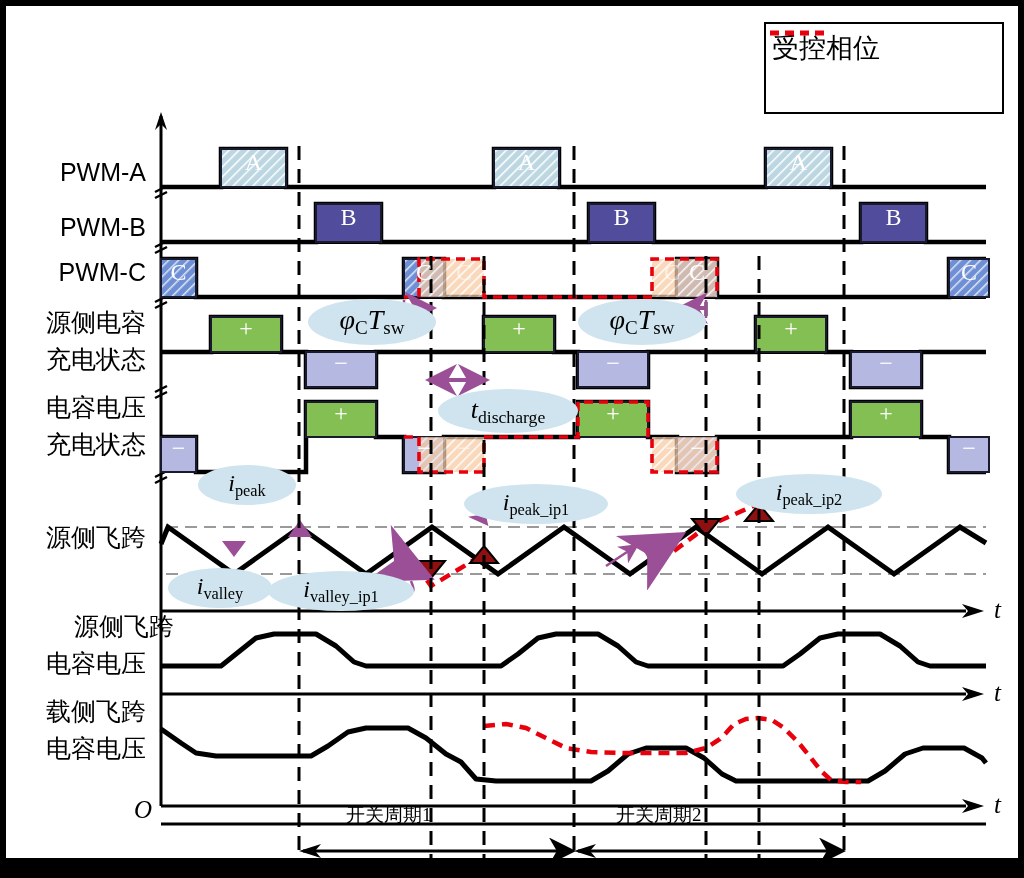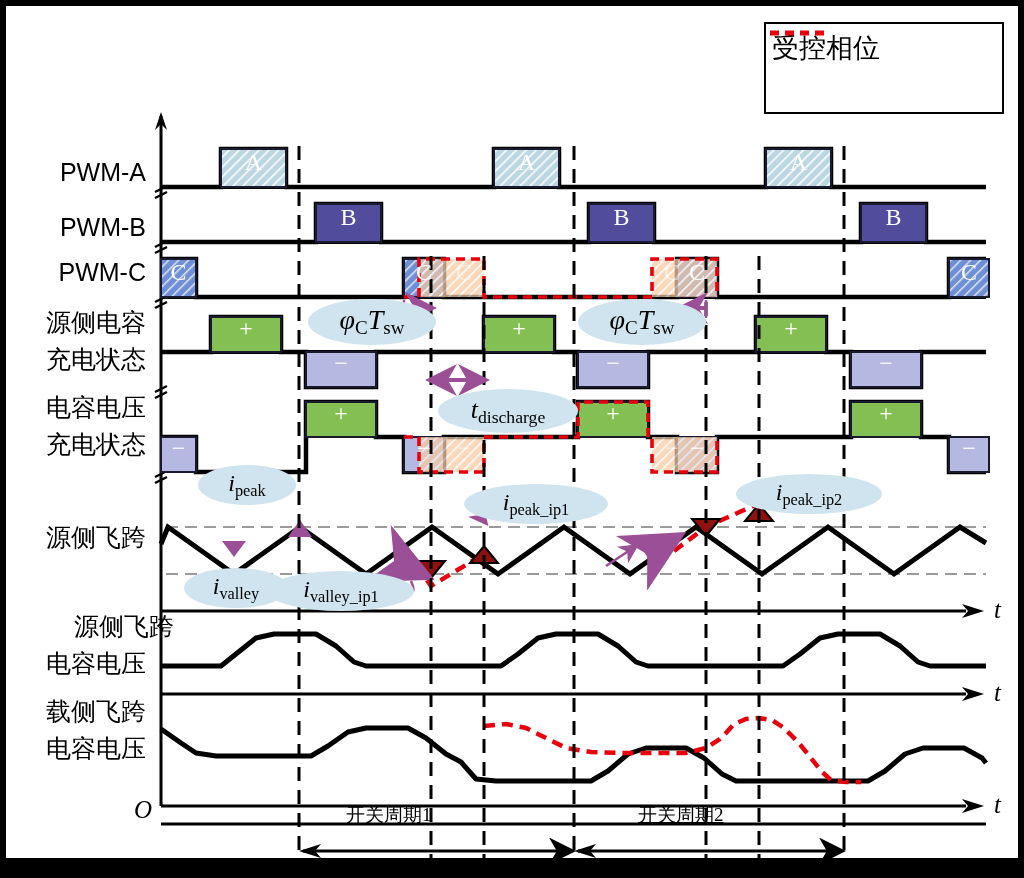--- a/index.html
+++ b/index.html
@@ -286,40 +286,40 @@
     <div class="bub" style="left:572px;top:293px;width:128px;height:46px;font-size:28px;">
       <span><i>φ</i><span class="sub up">C</span><i>T</i><span class="sub up">sw</span></span>
     </div>
     <div class="bub" style="left:432px;top:383px;width:140px;height:44px;font-size:26px;">
       <span><i>t</i><span class="sub up">discharge</span></span>
     </div>
 
     <div class="bub" style="left:192px;top:459px;width:98px;height:40px;font-size:24px;">
       <span><i>i</i><span class="sub up">peak</span></span>
     </div>
-    <div class="bub" style="left:178px;top:562px;width:104px;height:40px;font-size:24px;">
+    <div class="bub" style="left:162px;top:562px;width:104px;height:40px;font-size:24px;">
       <span><i>i</i><span class="sub up">valley</span></span>
     </div>
     <div class="bub" style="left:262px;top:565px;width:146px;height:40px;font-size:24px;">
       <span><i>i</i><span class="sub up">valley_ip1</span></span>
     </div>
     <div class="bub" style="left:458px;top:478px;width:144px;height:40px;font-size:24px;">
       <span><i>i</i><span class="sub up">peak_ip1</span></span>
     </div>
     <div class="bub" style="left:730px;top:468px;width:146px;height:40px;font-size:24px;">
       <span><i>i</i><span class="sub up">peak_ip2</span></span>
     </div>
 
     <div class="tlab" style="left:988px;top:590px;">t</div>
     <div class="tlab" style="left:988px;top:673px;">t</div>
     <div class="tlab" style="left:988px;top:785px;">t</div>
     <div class="olab" style="left:128px;top:790px;">O</div>
 
     <div class="perlab" style="left:340px;top:796px;">开关周期1</div>
-    <div class="perlab" style="left:632px;top:796px;text-decoration:underline;">开关周期2</div>
+    <div class="perlab" style="left:610px;top:796px;">开关周期2</div>
 
     <div class="legendbox" style="left:758px;top:16px;width:236px;height:88px;">
       <div class="legrow" style="margin-top:5px;">
         <svg width="66" height="18">
           <line x1="4" y1="9" x2="62" y2="9" stroke="#e8000d" stroke-width="5" stroke-dasharray="9 6"></line>
         </svg>
         <span class="legtxt">受控相位</span>
       </div>
     </div>
 

